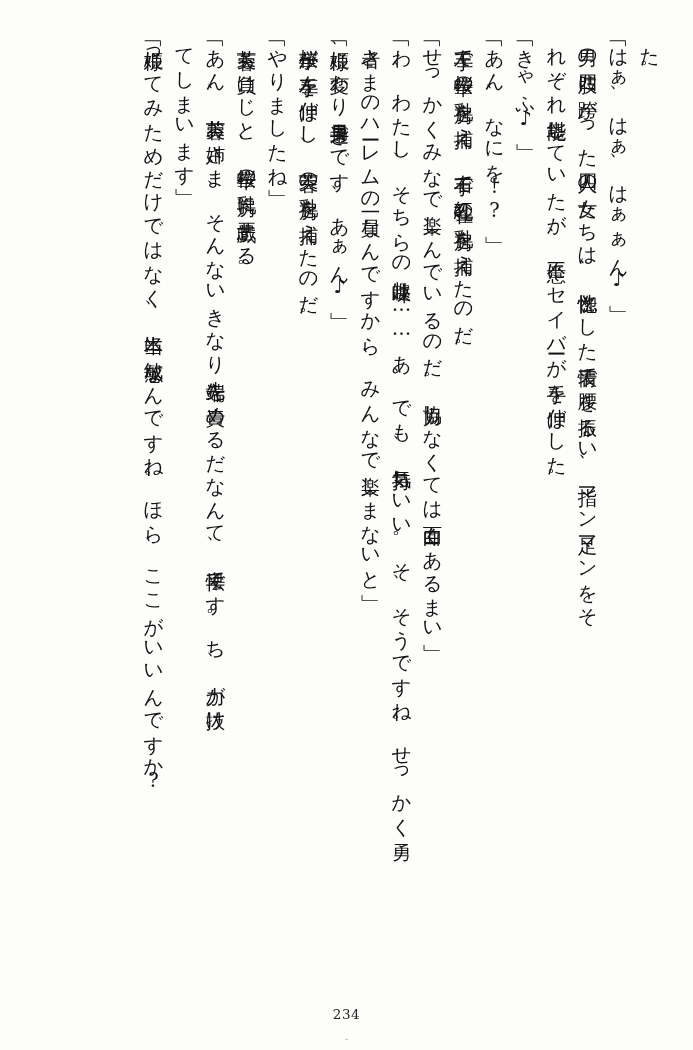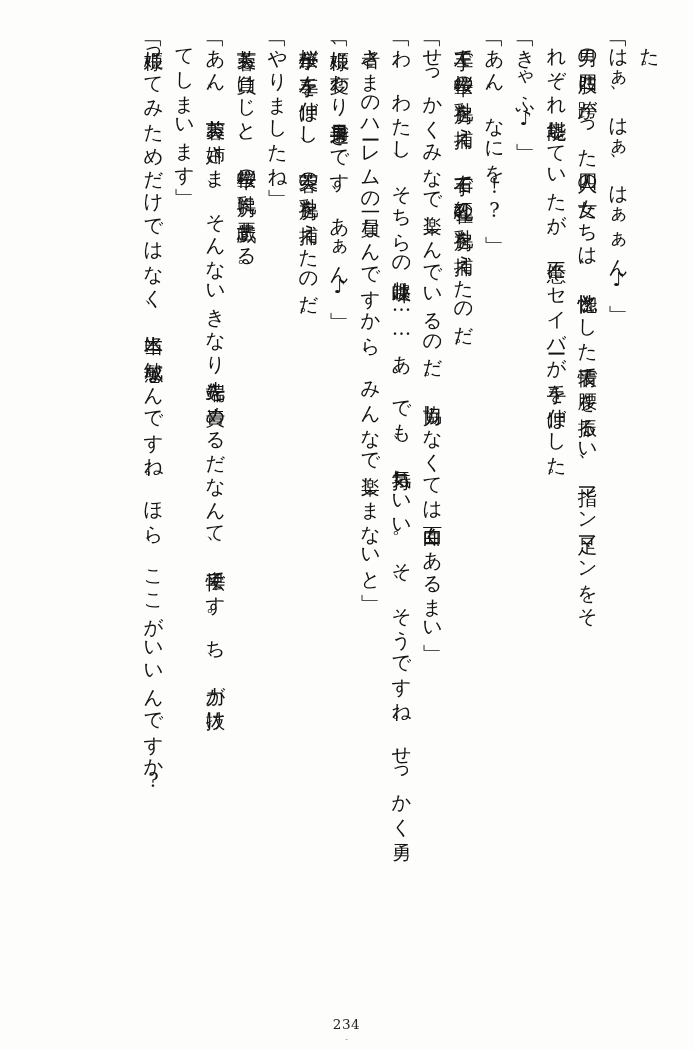--- a/index.html
+++ b/index.html
@@ -43,21 +43,21 @@
     height: 950px;
     width: 31px;
     flex: 0 0 31px;
     white-space: pre;
     overflow: hidden;
     color: #141414;
     font-weight: 400;
   }
   #page-number {
     position: absolute;
-    bottom: 18px;
+    bottom: 28px;
     left: 0;
     right: 0;
     text-align: center;
     font-size: 13.5px;
     font-family: "DejaVu Serif", "Liberation Serif", serif;
     color: #222;
     letter-spacing: 0.5px;
   }
   #footer-mark {
     position: absolute;

